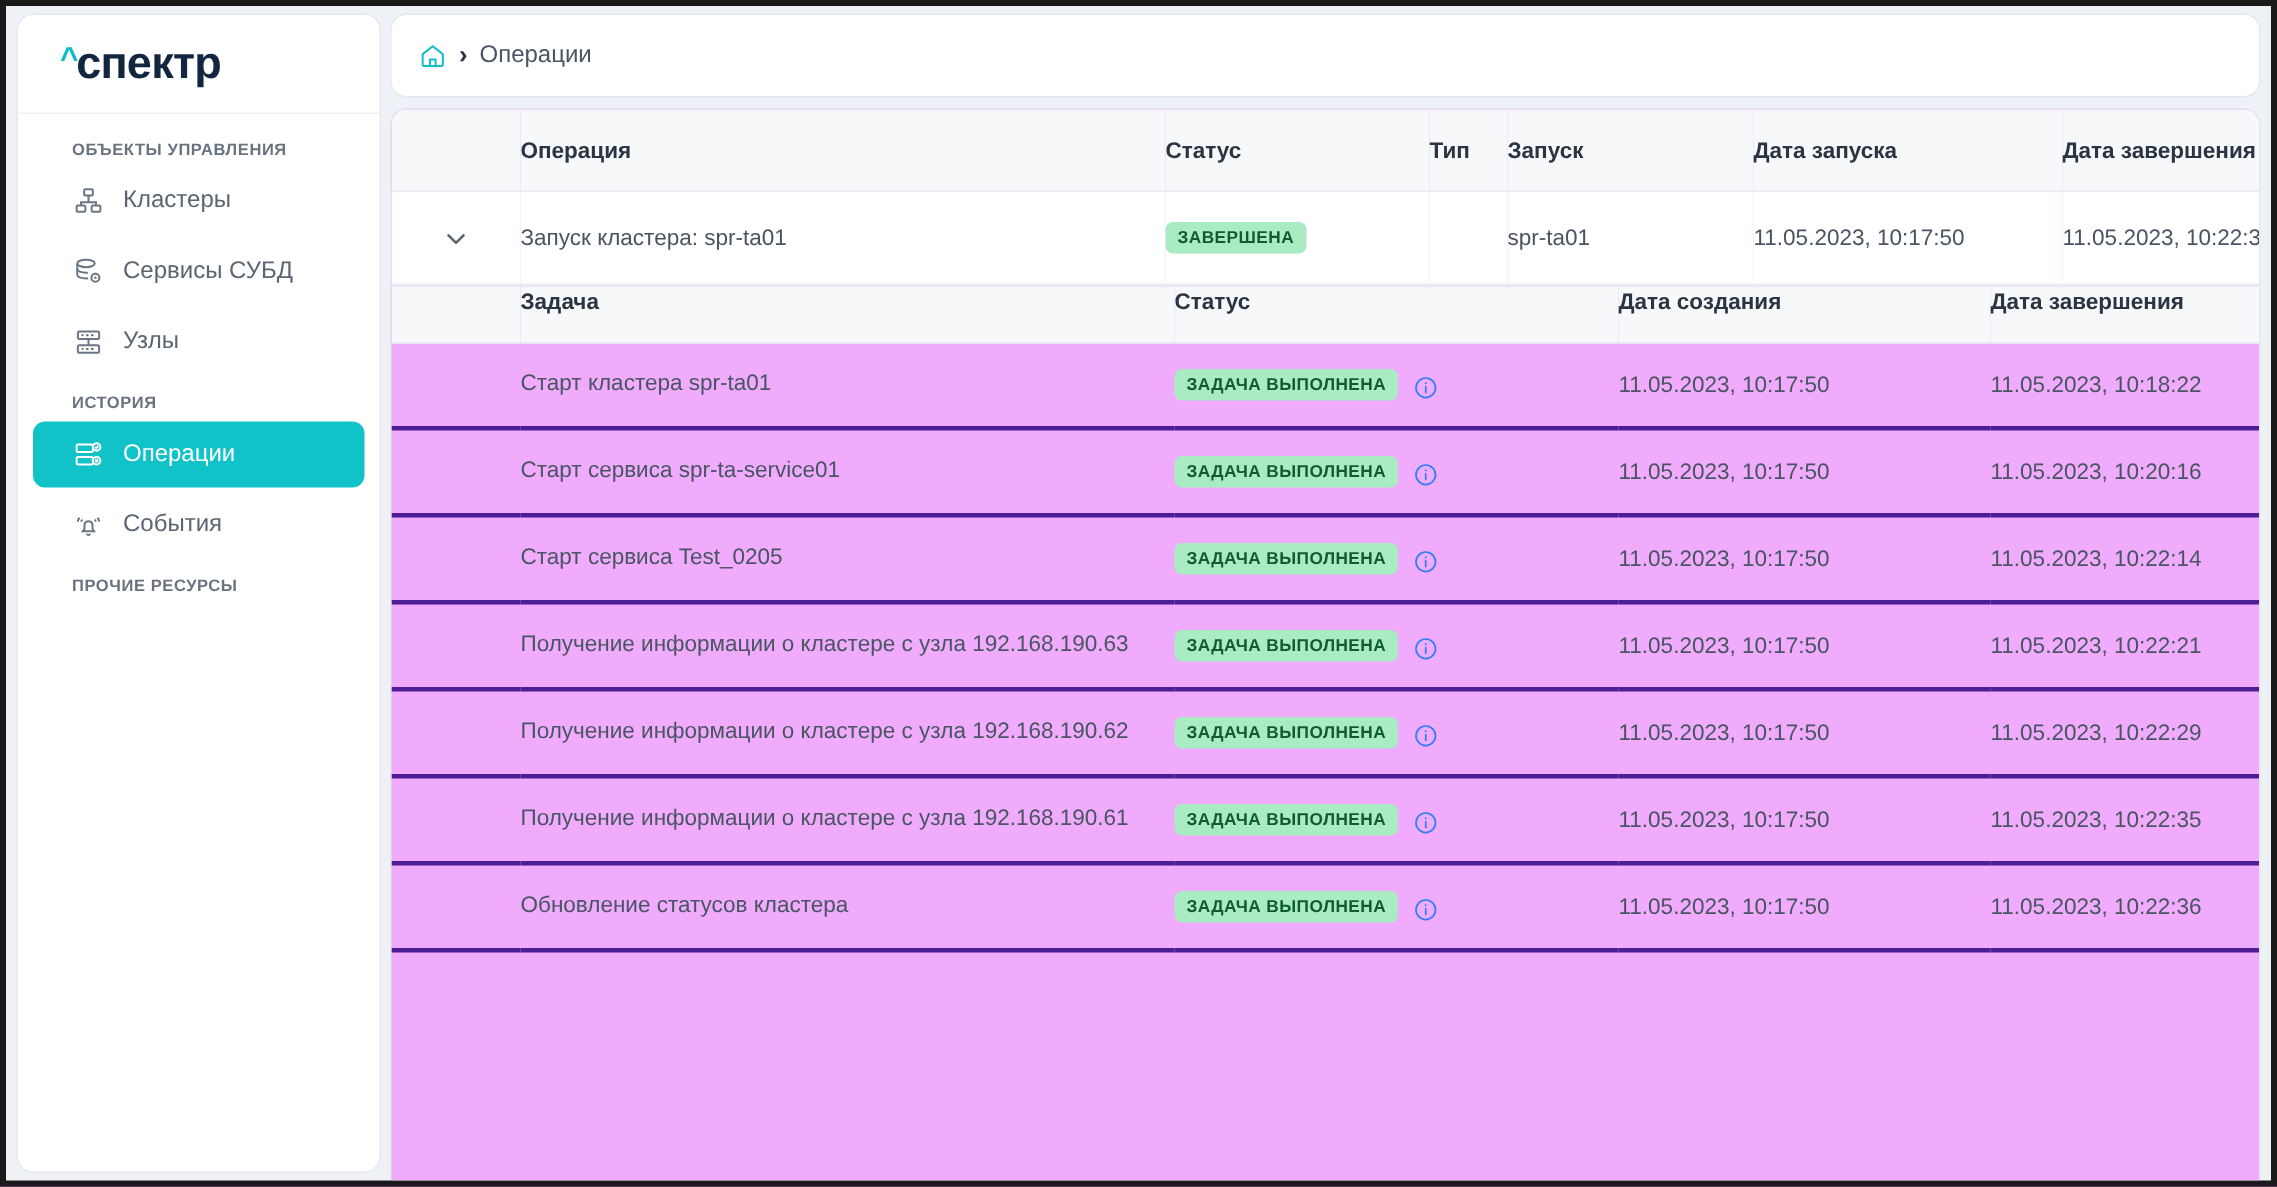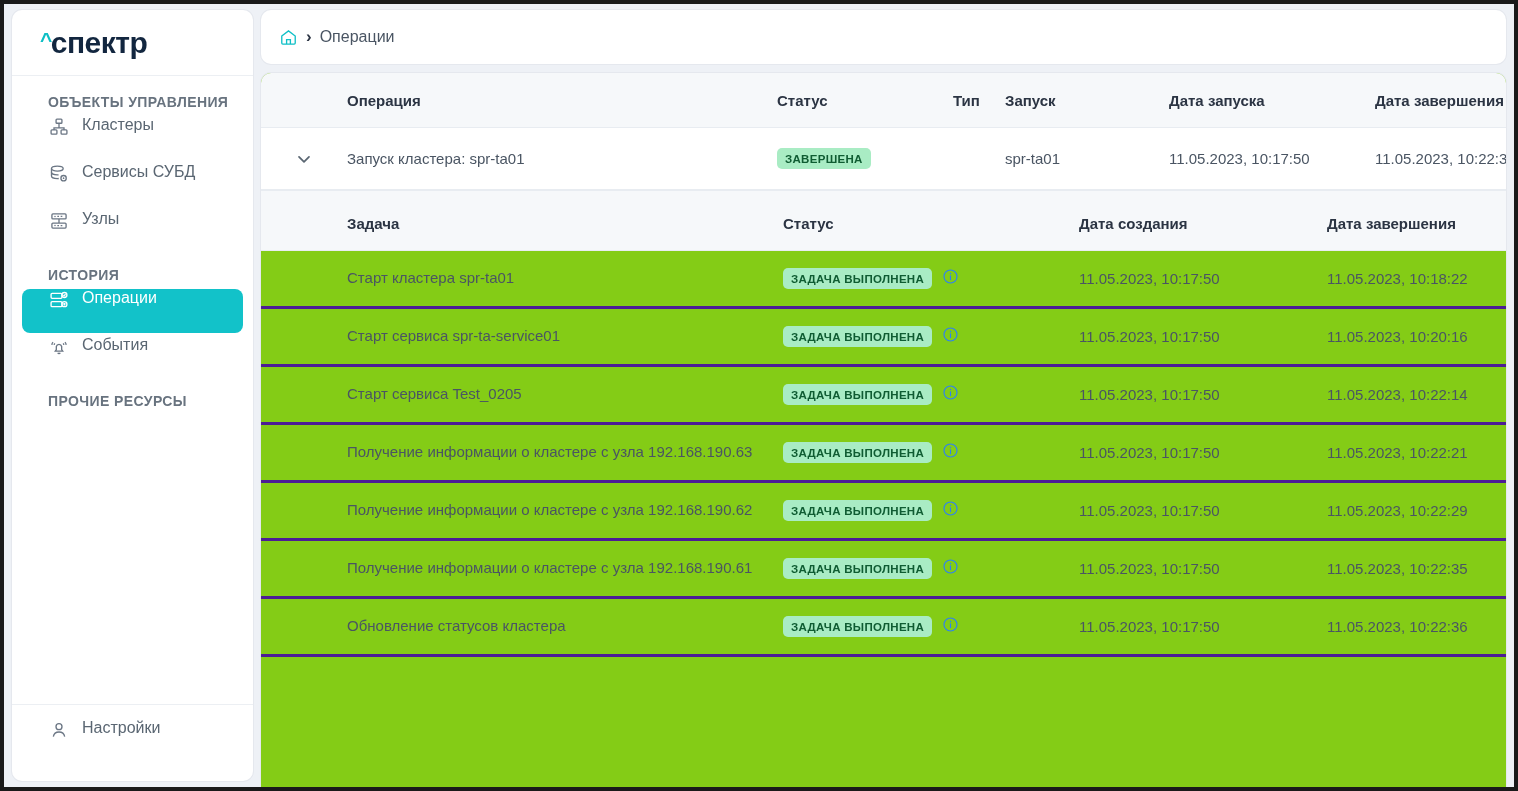--- a/index.html
+++ b/index.html
@@ -59,31 +59,31 @@
     position: relative;
     top: 1px;
     margin-right: -1px;
   }
   .nav {
     flex: 1 1 auto;
     padding: 14px 10px 0 10px;
     overflow: hidden;
   }
   .nav-section {
-    font-size: 14px;
+    font-size: 11px;
     font-weight: 700;
     letter-spacing: 0.4px;
     color: #68737f;
     padding: 10px 0 6px 26px;
     text-transform: uppercase;
   }
   .nav-section.first { padding-top: 4px; }
   .nav-item {
     display: flex;
-    align-items: flex-start;
+    align-items: center;
     gap: 12px;
     height: 44px;
     padding: 0 14px 0 26px;
     border-radius: 8px;
     color: #5a6672;
     font-size: 16px;
     cursor: pointer;
     margin-bottom: 3px;
   }
   .nav-item .ico {
@@ -129,21 +129,21 @@
     font-size: 17px;
     font-weight: 700;
     line-height: 1;
     position: relative;
     top: -1px;
   }
   .crumb-text { font-size: 16px; color: #4a5563; }
 
   .table-card {
     margin-top: 9px;
-    background: #84cc16;
+    background: #f0abfc;
     border-radius: 10px 10px 0 0;
     flex: 1 1 auto;
     overflow: hidden;
     box-shadow: 0 0 0 1px rgba(16,24,40,0.04);
     display: flex;
     flex-direction: column;
   }
 
   table { width: 100%; border-collapse: collapse; table-layout: fixed; }
 
@@ -171,21 +171,21 @@
     color: #5a6672; cursor: pointer;
   }
 
   
   .inner-head th {
     background: #f6f8fa;
     font-size: 15px;
     font-weight: 700;
     color: #2b3443;
     text-align: left;
-    padding: 24px 0 18px 0;
+    padding: 2px 0 18px 0;
     border-top: 1px solid #e8ecf1;
     border-bottom: 1px solid #e8ecf1;
     white-space: nowrap;
   }
   .inner-row td {
     padding: 17px 0;
     font-size: 15px;
     color: #4a5563;
     border-bottom: 3px solid #4c1d95;
     vertical-align: middle;
@@ -199,21 +199,21 @@
     color: #0f5c32;
     font-size: 11.5px;
     font-weight: 700;
     letter-spacing: 0.3px;
     border-radius: 5px;
     padding: 5px 8px 4px 8px;
     white-space: nowrap;
     vertical-align: middle;
   }
   .badge-done { background: #a9ecc4; }
-  .status-cell { display: flex; align-items: flex-start; gap: 10px; }
+  .status-cell { display: flex; align-items: flex-end; gap: 10px; }
   .info-icon { color: #2d7ff9; display: flex; align-items: center; cursor: pointer; }
 
   
   .c-chev   { width: 86px; }
   .c-op     { width: 430px; }
   .c-status { width: 176px; }
   .c-type   { width: 52px; }
   .c-obj    { width: 164px; }
   .c-start  { width: 206px; }
   .c-end    { width: 200px; }
@@ -308,31 +308,20 @@
             </svg>
           </span>
           <span>События</span>
         </div>
 
         <div class="nav-section">ПРОЧИЕ РЕСУРСЫ</div>
 
 
       </nav>
 
-      <div class="sidebar-footer">
-        <div class="nav-item">
-          <span class="ico">
-            <svg width="20" height="20" viewBox="0 0 24 24" fill="none" stroke="currentColor" stroke-width="1.6">
-              <circle cx="12" cy="8" r="3.6"></circle>
-              <path d="M5.2 20c.6-3.4 3.4-5.6 6.8-5.6s6.2 2.2 6.8 5.6"></path>
-            </svg>
-          </span>
-          <span>Настройки</span>
-        </div>
-      </div>
 
     </div>
   </aside>
 
   <main class="main">
 
     <div class="breadcrumb-card">
       <span class="crumb-home">
         <svg width="19" height="19" viewBox="0 0 24 24" fill="none" stroke="currentColor" stroke-width="1.7">
           <path d="M3.5 10.2L12 3.6l8.5 6.6V19a1.3 1.3 0 0 1-1.3 1.3H4.8A1.3 1.3 0 0 1 3.5 19z"></path>

